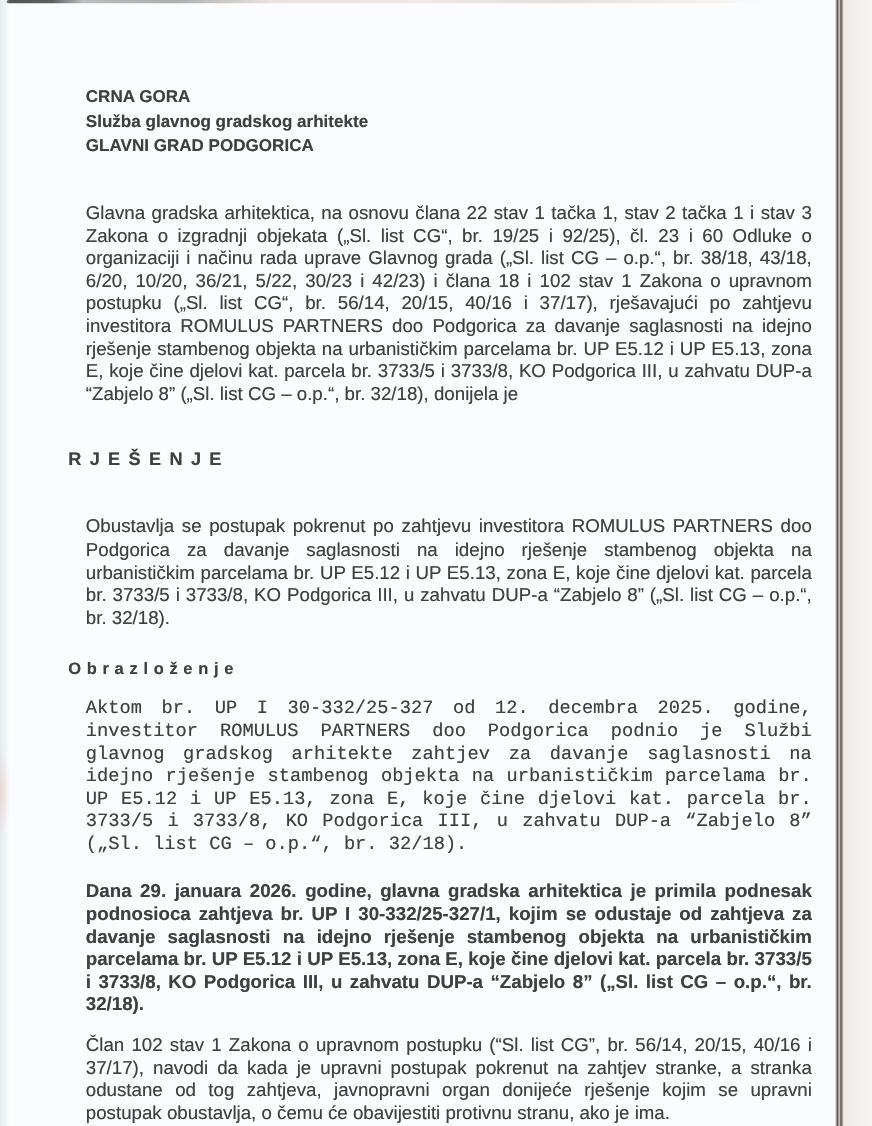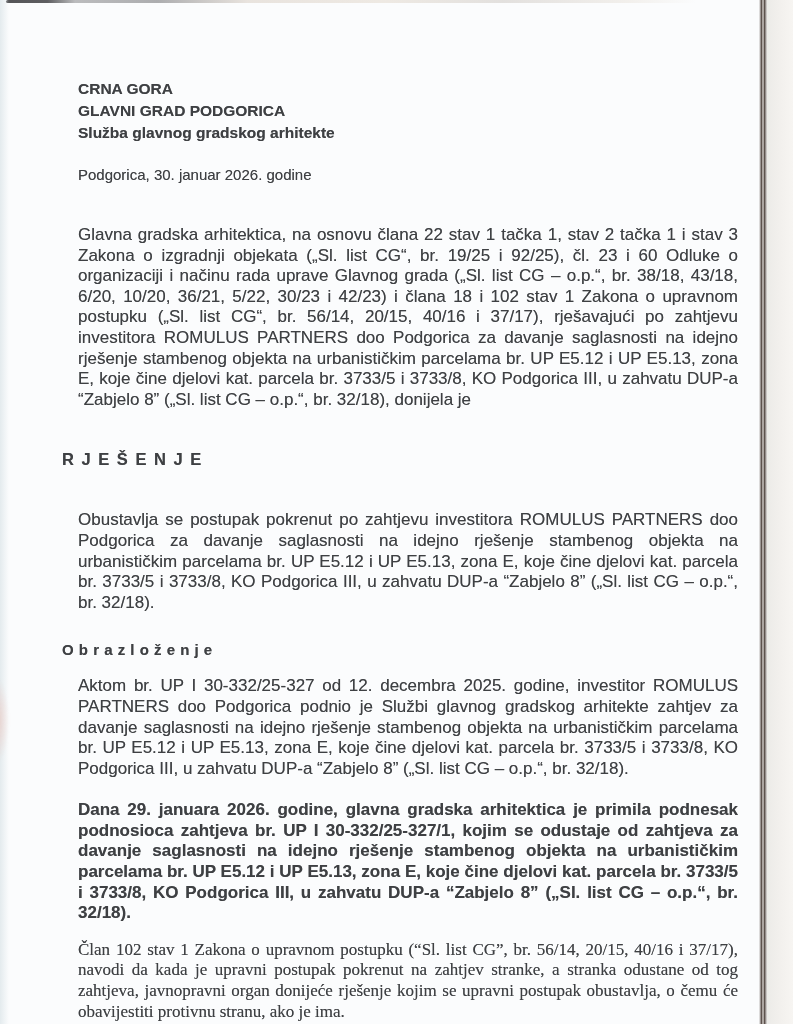--- a/index.html
+++ b/index.html
@@ -70,23 +70,23 @@
     line-height: 21px;
   }
   .para {
     margin: 0;
     font-size: 17px;
     line-height: 20.6px;
     text-align: justify;
   }
   .p-intro    { margin-top: 40px; }
   .p-decision { margin-top: 41px; }
-  .p-r1 { margin-top: 17px; }
+  .p-r1 { margin-top: 17px; font-family: Liberation Mono, monospace; }
   .p-r2 { margin-top: 21px; font-weight: bold; }
-  .p-r3 { margin-top: 16px; font-family: Liberation Serif, serif; }
+  .p-r3 { margin-top: 16px; }
   .heading {
     margin: 0;
     text-align: left;
     font-weight: 700;
     transform: translateX(-16px);
   }
   .h-decision {
     margin-top: 40px;
     font-size: 16.5px;
     line-height: 19px;
@@ -107,26 +107,25 @@
   <div class="art art-right-strip"></div>
   <div class="art art-right-line"></div>
   <div class="art art-top"></div>
   <div class="art art-left-strip"></div>
   <div class="art art-smudge"></div>
 
   <div class="content">
 
     <div class="letterhead">
       <div>CRNA GORA</div>
+      <div>Služba glavnog gradskog arhitekte</div>
       <div>GLAVNI GRAD PODGORICA</div>
-      <div>Služba glavnog gradskog arhitekte</div>
     </div>
 
     <div class="meta">
-      <div>Podgorica, 30. januar 2026. godine</div>
     </div>
 
     <p class="para p-intro">Glavna gradska arhitektica, na osnovu člana 22 stav 1 tačka 1, stav 2 tačka 1 i stav 3 Zakona o izgradnji objekata („Sl. list CG“, br. 19/25 i 92/25), čl. 23 i 60 Odluke o organizaciji i načinu rada uprave Glavnog grada („Sl. list CG – o.p.“, br. 38/18, 43/18, 6/20, 10/20, 36/21, 5/22, 30/23 i 42/23) i člana 18 i 102 stav 1 Zakona o upravnom postupku („Sl. list CG“, br. 56/14, 20/15, 40/16 i 37/17), rješavajući po zahtjevu investitora ROMULUS PARTNERS doo Podgorica za davanje saglasnosti na idejno rješenje stambenog objekta na urbanističkim parcelama br. UP E5.12 i UP E5.13, zona E, koje čine djelovi kat. parcela br. 3733/5 i 3733/8, KO Podgorica III, u zahvatu DUP-a “Zabjelo 8” („Sl. list CG – o.p.“, br. 32/18), donijela je</p>
 
     <h1 class="heading h-decision">R J E Š E N J E</h1>
 
     <p class="para p-decision">Obustavlja se postupak pokrenut po zahtjevu investitora ROMULUS PARTNERS doo Podgorica za davanje saglasnosti na idejno rješenje stambenog objekta na urbanističkim parcelama br. UP E5.12 i UP E5.13, zona E, koje čine djelovi kat. parcela br. 3733/5 i 3733/8, KO Podgorica III, u zahvatu DUP-a “Zabjelo 8” („Sl. list CG – o.p.“, br. 32/18).</p>
 
     <h2 class="heading h-rationale">O b r a z l o ž e n j e</h2>
 

